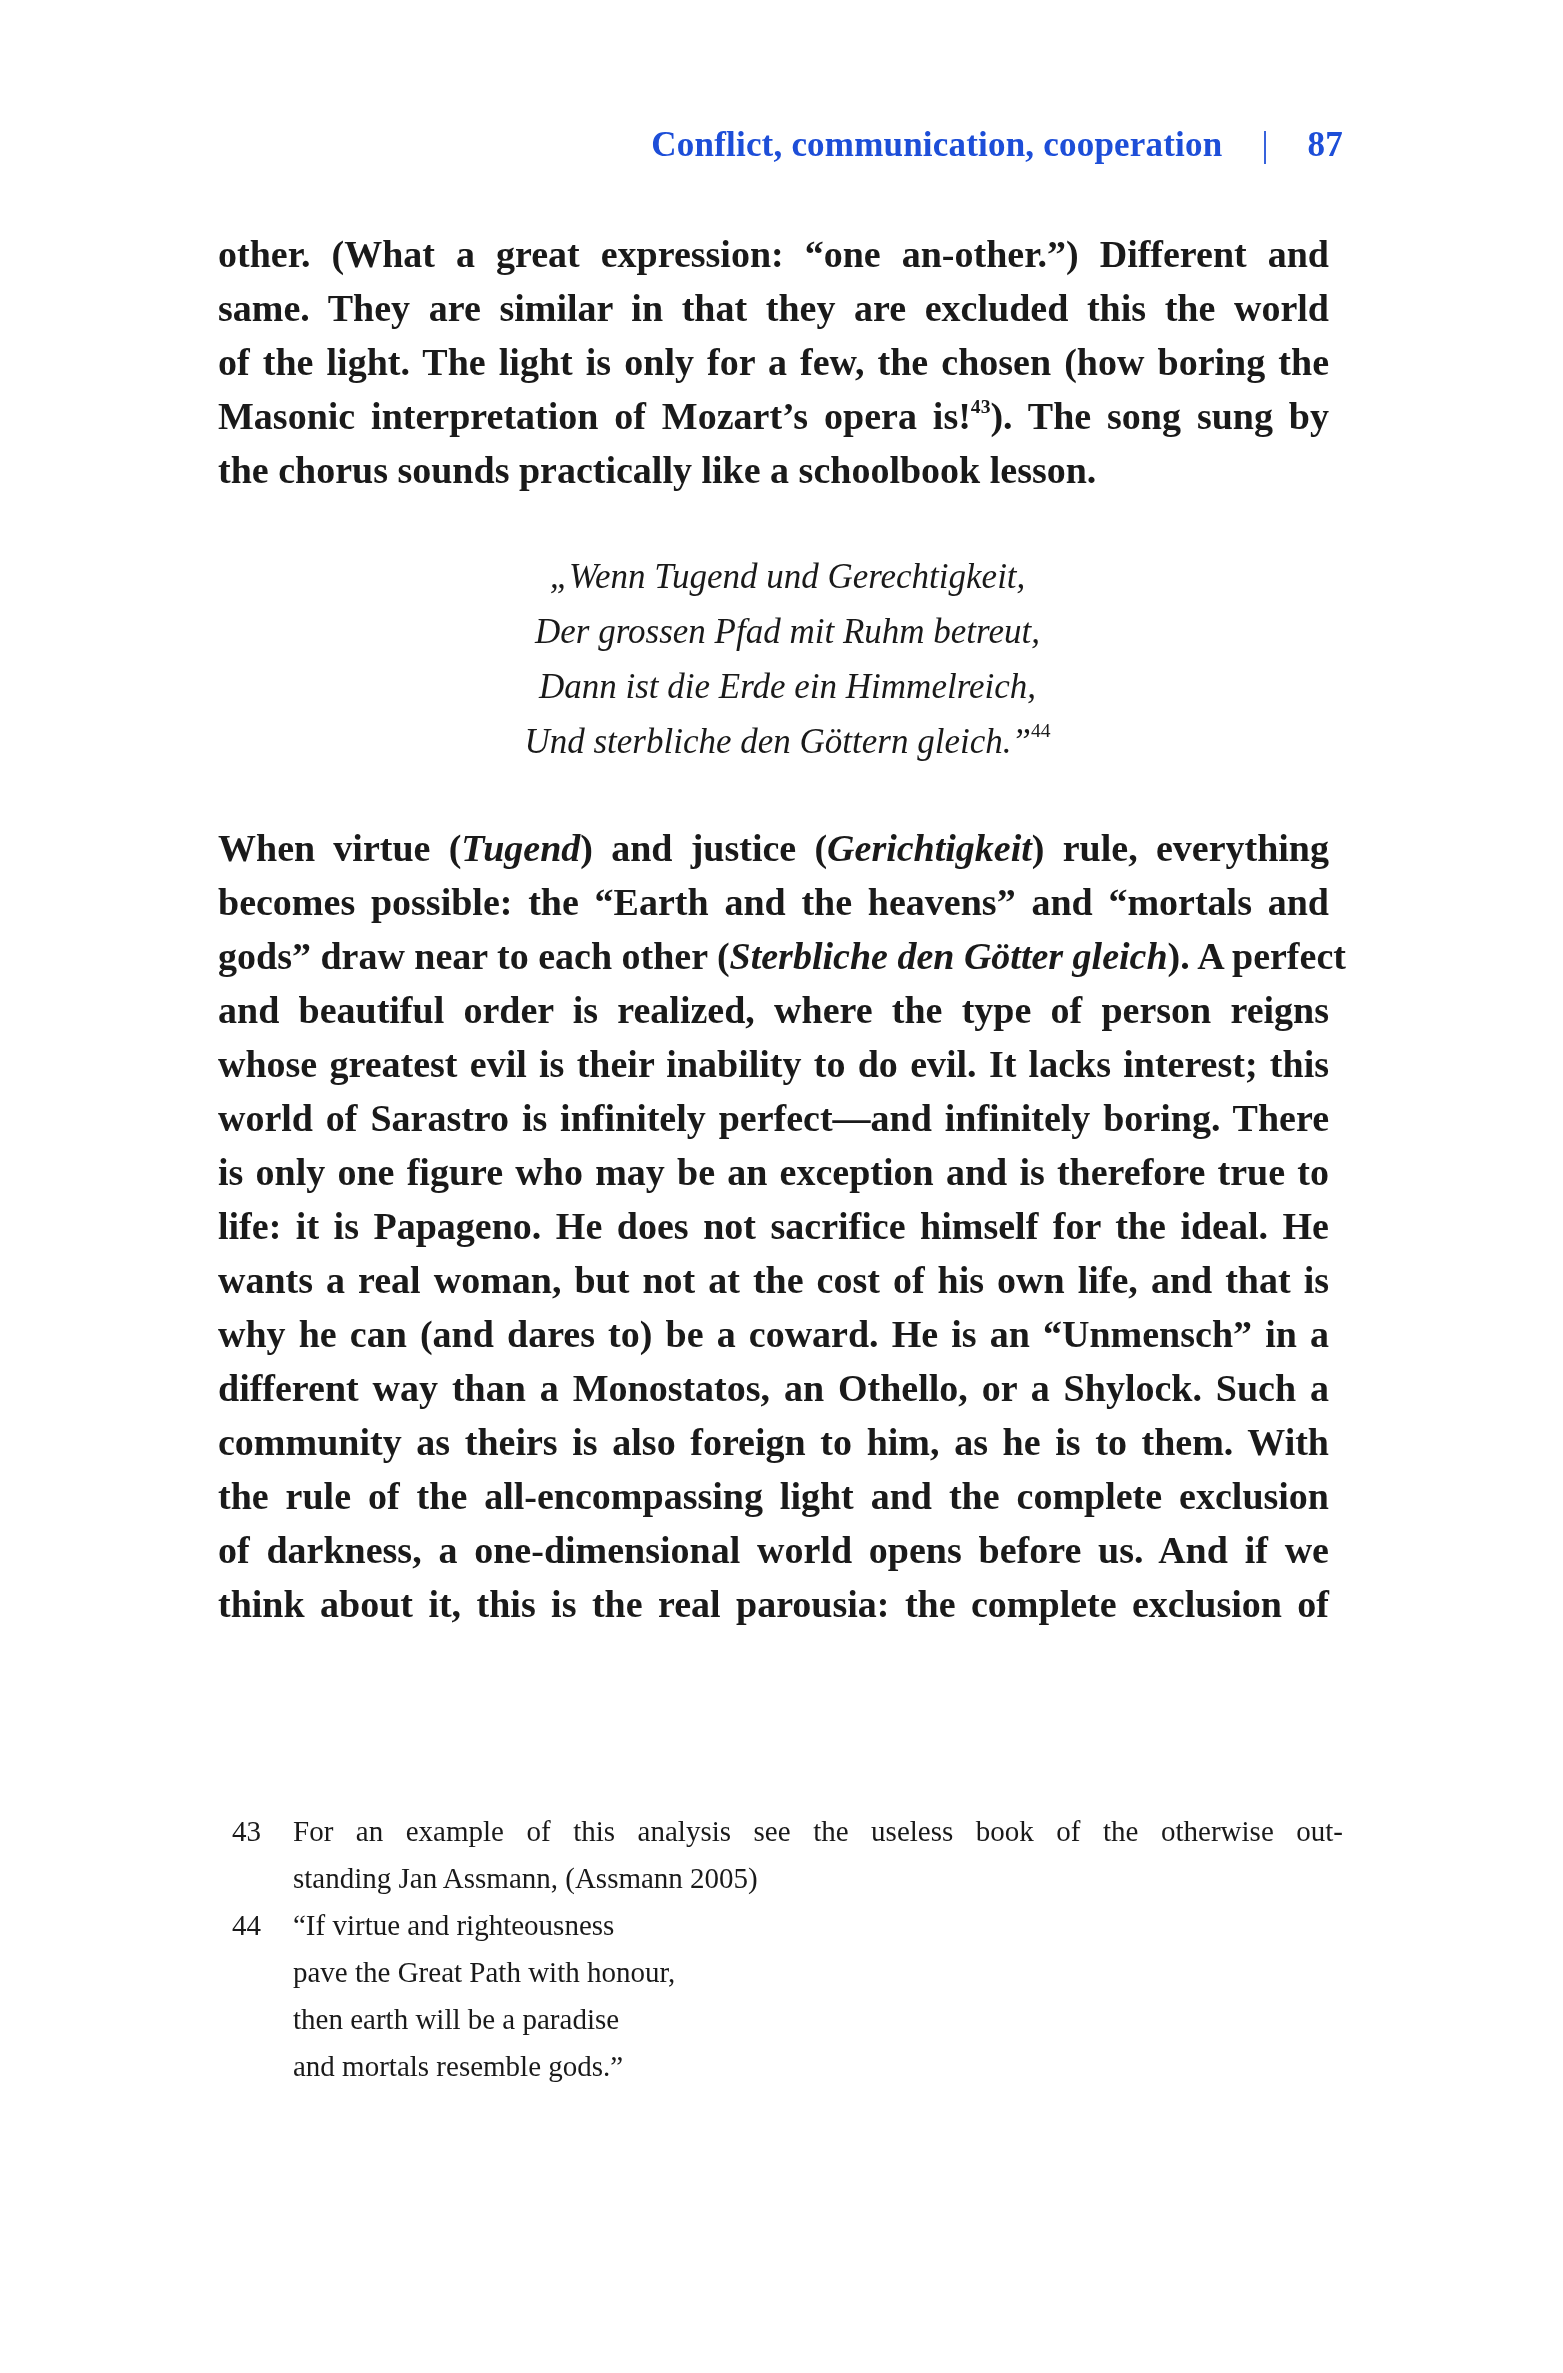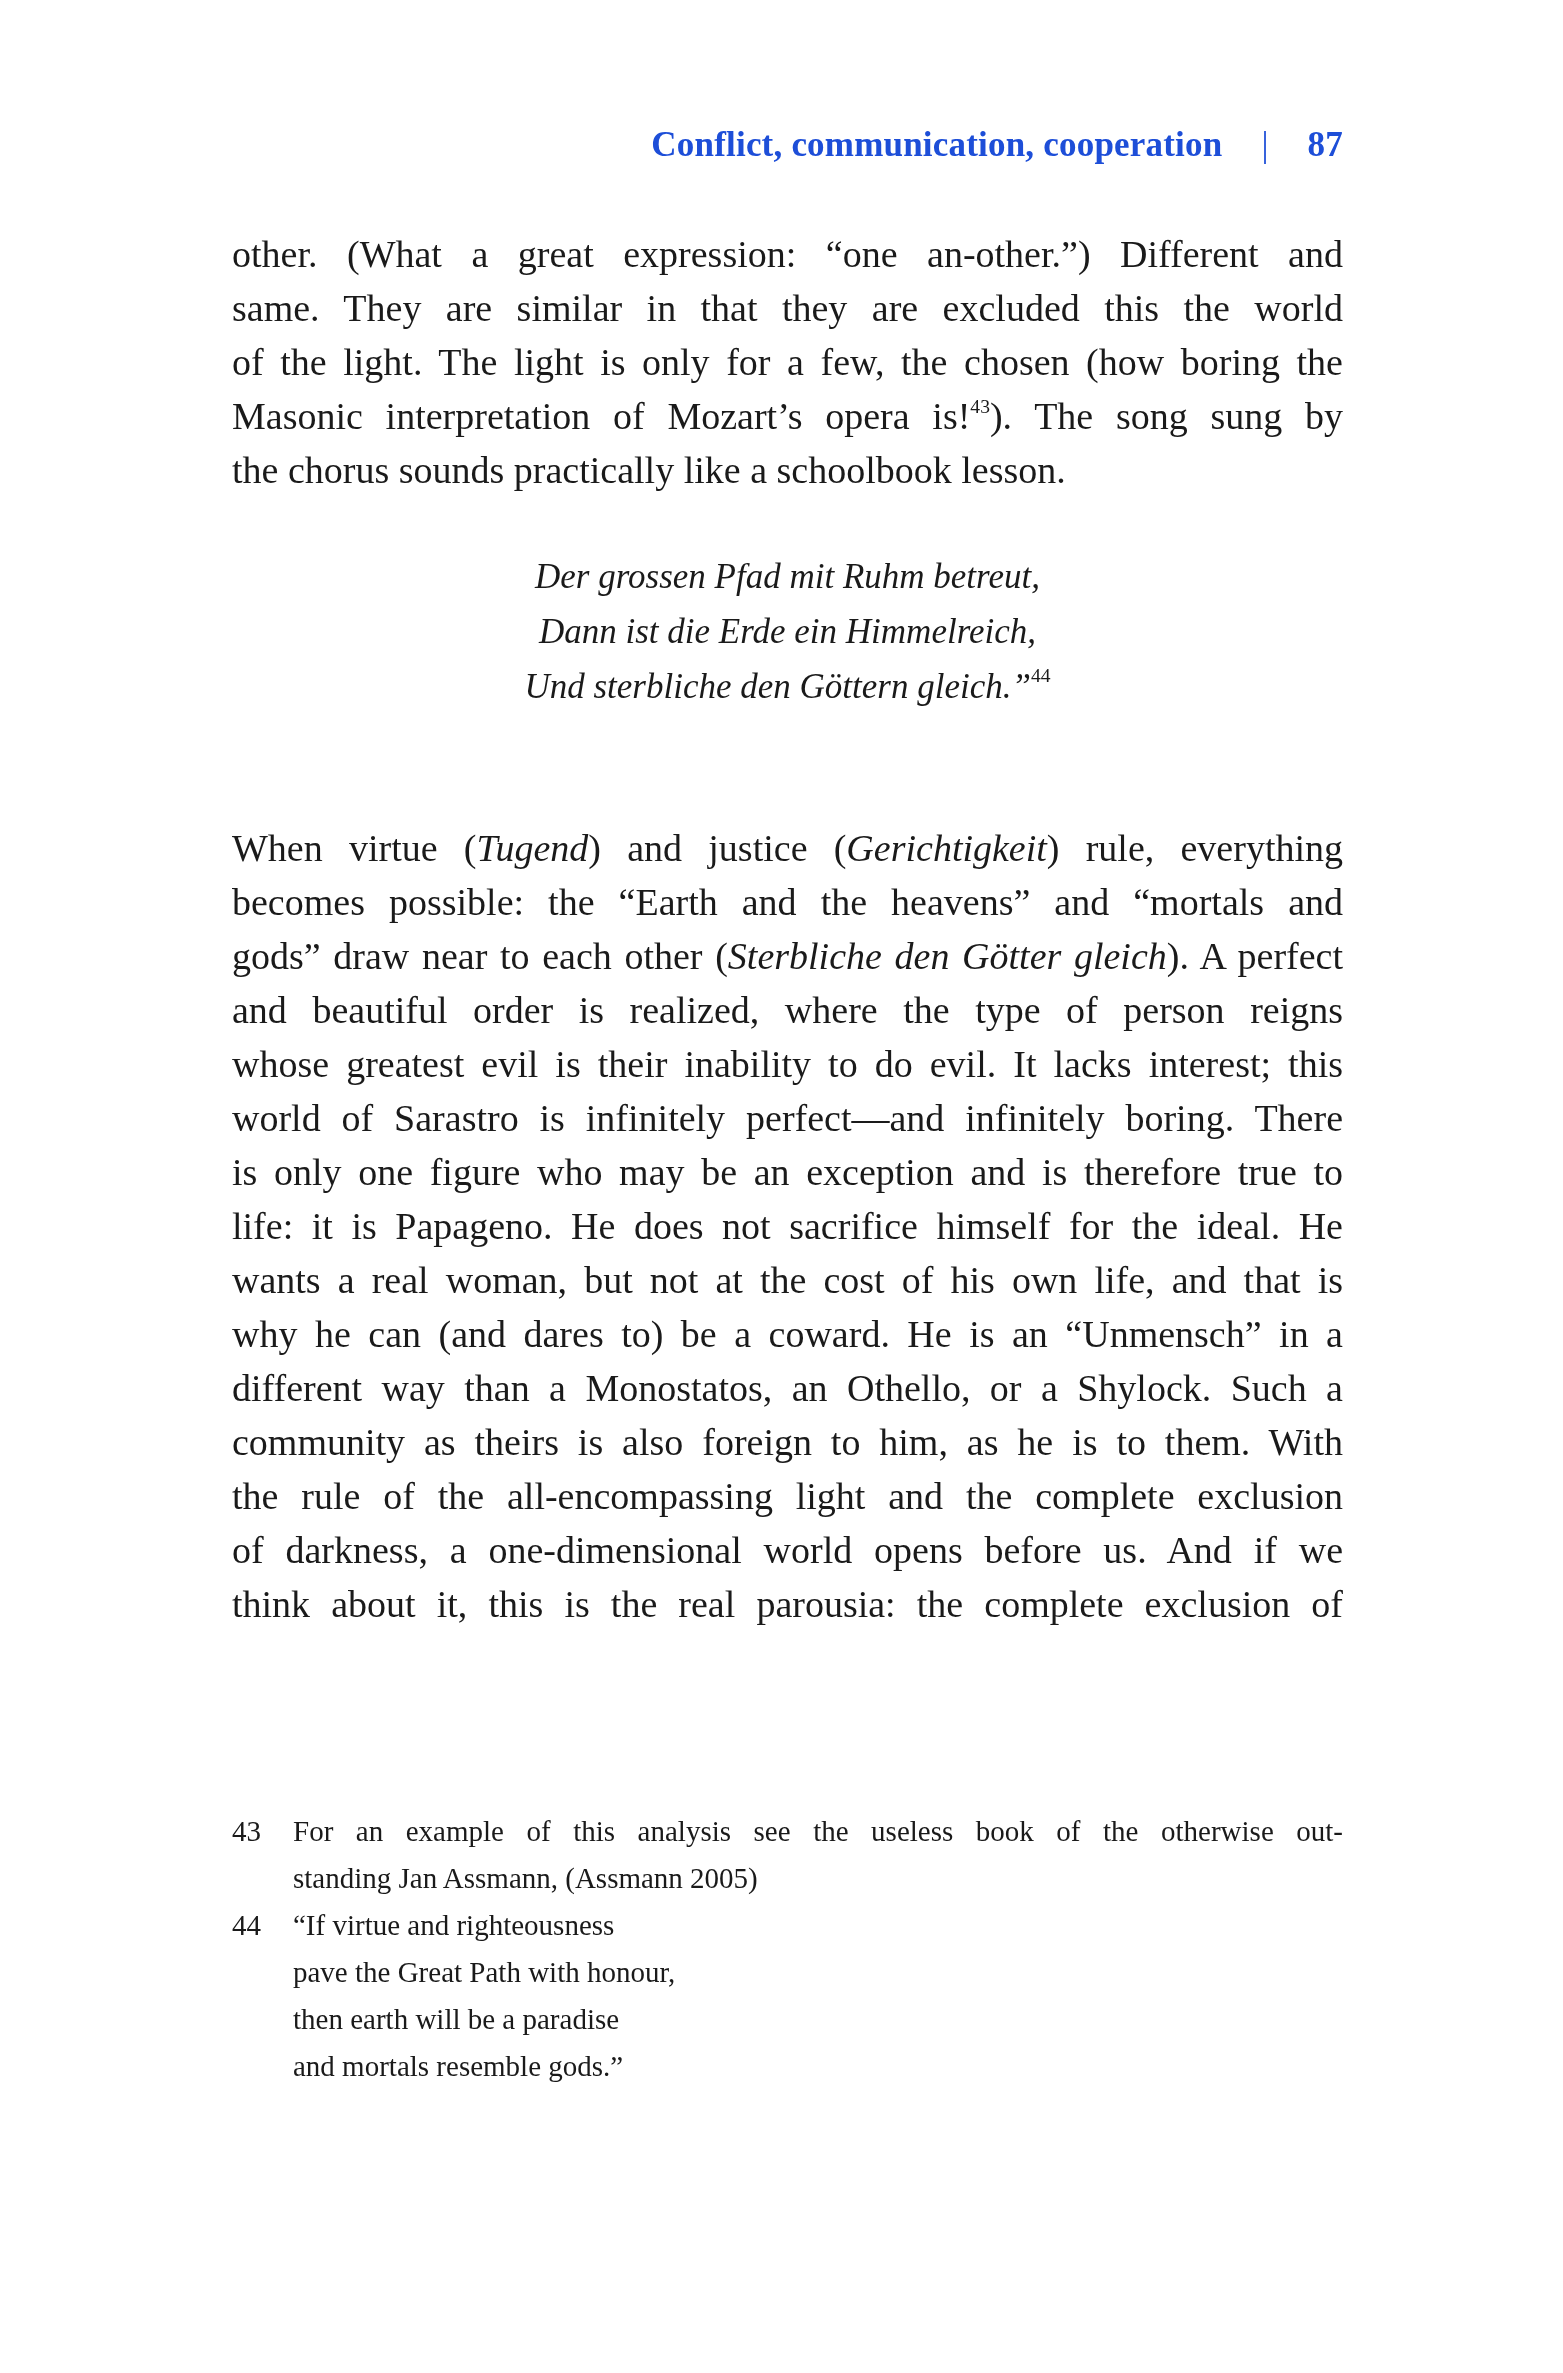--- a/index.html
+++ b/index.html
@@ -1,21 +1,21 @@
 <!DOCTYPE html>
 <html><head>
 <meta charset="utf-8">
 <style>
   html, body { margin: 0; padding: 0; background: #ffffff; }
   body { width: 1563px; height: 2374px; position: relative; overflow: hidden;
          font-family: "Liberation Serif", "DejaVu Serif", serif; color: #1a1a1a; }
   .header { position: absolute; top: 125px; left: 232px; width: 1111px; height: 49px;
             text-align: right; color: #1d4ed8; font-size: 35px; font-weight: bold; letter-spacing: 0.2px; }
   .header .sep { display: inline-block; margin: 0 39px 0 39px; font-weight: normal; }
-  .block { position: absolute; left: 232px; width: 1111px; }
+  .block { position: absolute; left: 218px; width: 1111px; font-weight: bold; }
   .line { display: block; height: 54px; line-height: 54px; font-size: 38px; white-space: nowrap;
           text-align: justify; text-align-last: justify; }
   .line.last { text-align-last: left; }
   sup { font-size: 19.6px; line-height: 0; vertical-align: 15.7px; }
   .verse { position: absolute; left: 232px; width: 1111px; top: 549px; text-align: center; font-style: italic; }
   .verse .vl { display: block; height: 55px; line-height: 55px; font-size: 35px; }
   .fn { position: absolute; left: 232px; width: 1111px; font-size: 29px; }
   .fn .row { display: flex; height: 47px; line-height: 47px; white-space: nowrap; }
   .fn .num { width: 61px; flex: none; }
   .fn .txt { flex: 1; }
@@ -32,20 +32,21 @@
 
 <div class="block" style="top:227px;">
   <span class="line">other. (What a great expression: “one an-other.”) Different and</span>
   <span class="line">same. They are similar in that they are excluded this the world</span>
   <span class="line">of the light. The light is only for a few, the chosen (how boring the</span>
   <span class="line"><span>Masonic interpretation of Mozart’s opera is!</span><sup>43</sup><span>). The song sung by</span></span>
   <span class="line last">the chorus sounds practically like a schoolbook lesson.</span>
 </div>
 
 <div class="verse">
+  <span class="vl">„Wenn Tugend und Gerechtigkeit,</span>
   <span class="vl">Der grossen Pfad mit Ruhm betreut,</span>
   <span class="vl">Dann ist die Erde ein Himmelreich,</span>
   <span class="vl"><span>Und sterbliche den Göttern gleich.”</span><sup style="font-style:normal;">44</sup></span>
 </div>
 
 <div class="block" style="top:821px;">
   <span class="line"><span>When virtue (</span><i>Tugend</i><span>) and justice (</span><i>Gerichtigkeit</i><span>) rule, everything</span></span>
   <span class="line">becomes possible: the “Earth and the heavens” and “mortals and</span>
   <span class="line"><span>gods” draw near to each other (</span><i>Sterbliche den Götter gleich</i><span>). A perfect</span></span>
   <span class="line">and beautiful order is realized, where the type of person reigns</span>

